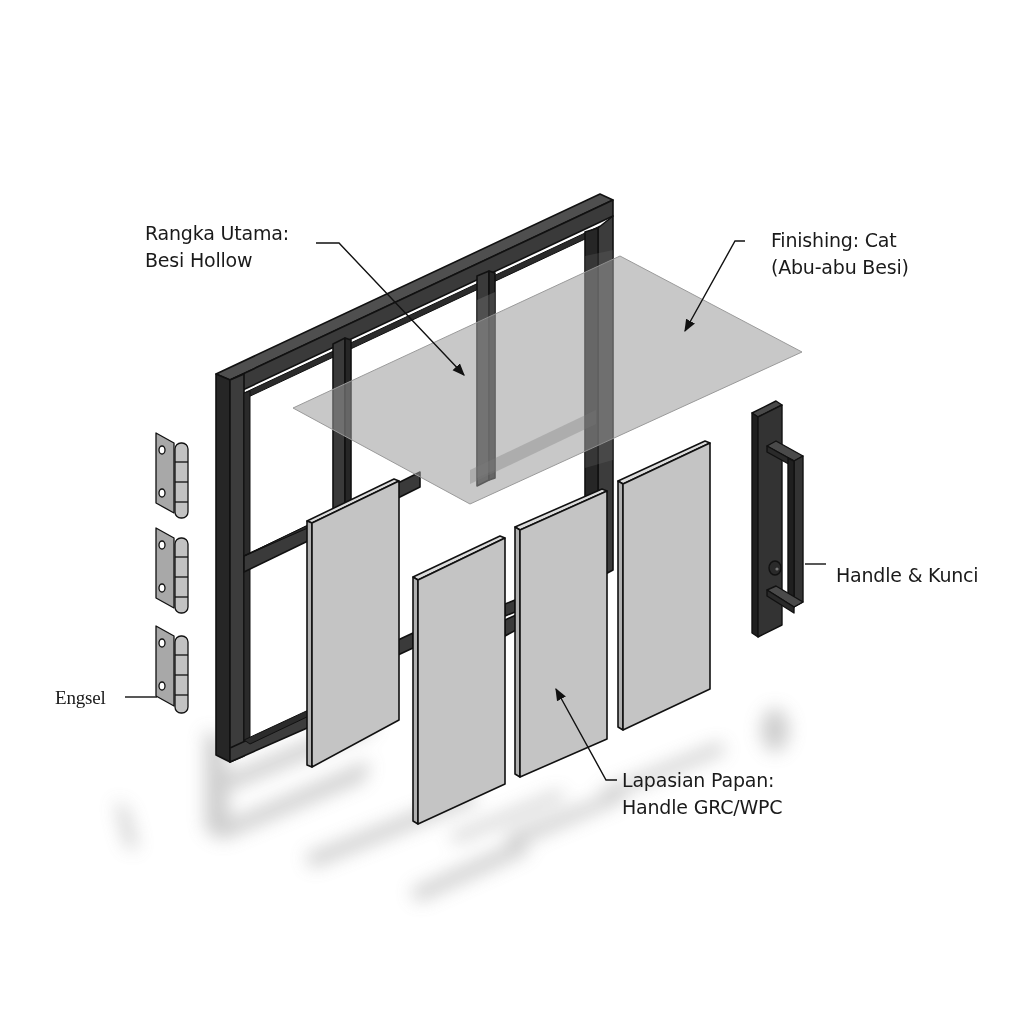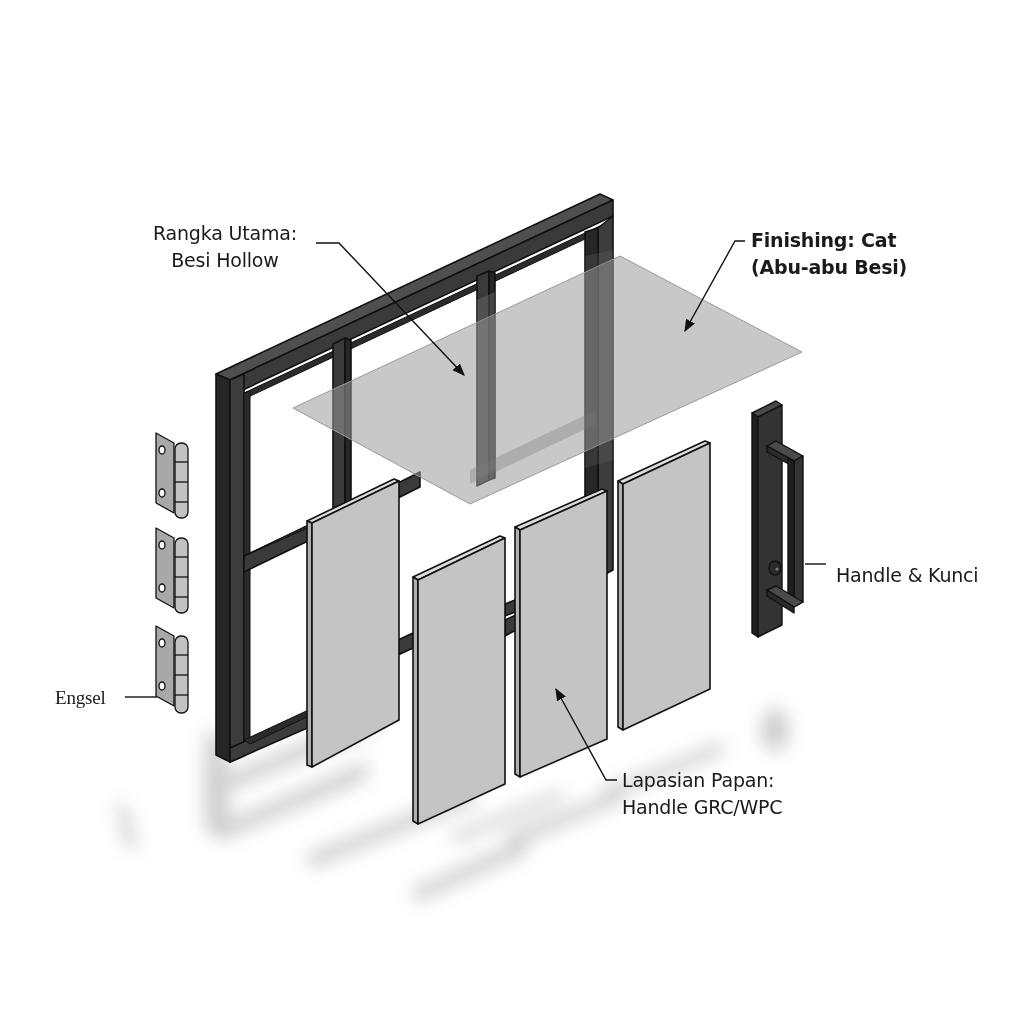--- a/index.html
+++ b/index.html
@@ -171,26 +171,26 @@
     <path d="M745 241 L735 241 L685 331" marker-end="url(#arrowhead)"></path>
 
     <path d="M805 564 L826 564"></path>
 
     <path d="M125 697 L157 697"></path>
 
     <path d="M617 780 L606 780 L556 689" marker-end="url(#arrowhead)"></path>
   </g>
 </svg>
 
-<div class="label" style="left:153px; top:220px;text-align:center;">
+<div class="label" style="left:145px; top:220px;">
   <span>Rangka Utama:</span>
   <span>Besi Hollow</span>
 </div>
 
-<div class="label" style="left:751px; top:227px;font-weight:bold;">
+<div class="label" style="left:771px; top:227px;">
   <span>Finishing: Cat</span>
   <span>(Abu-abu Besi)</span>
 </div>
 
 <div class="label" style="left:836px; top:562px;">
   <span>Handle &amp; Kunci</span>
 </div>
 
 <div class="label" style="left:55px; top:684px;font-family:Liberation Serif, serif;">
   <span>Engsel</span>

